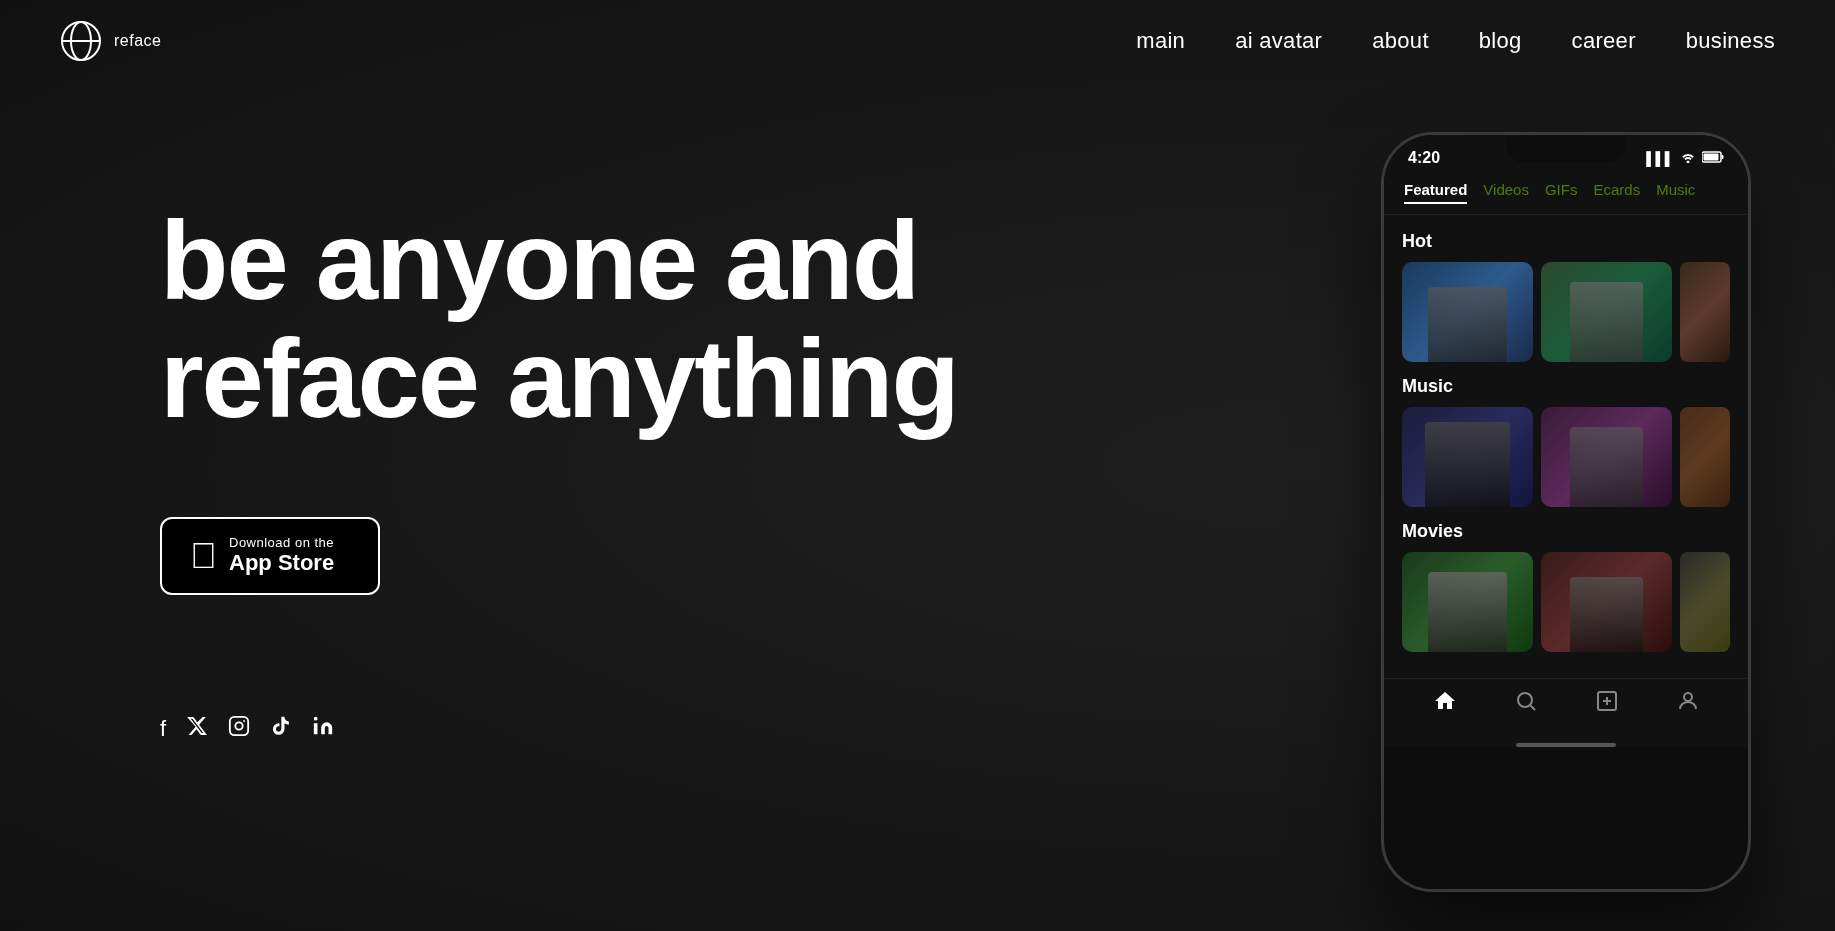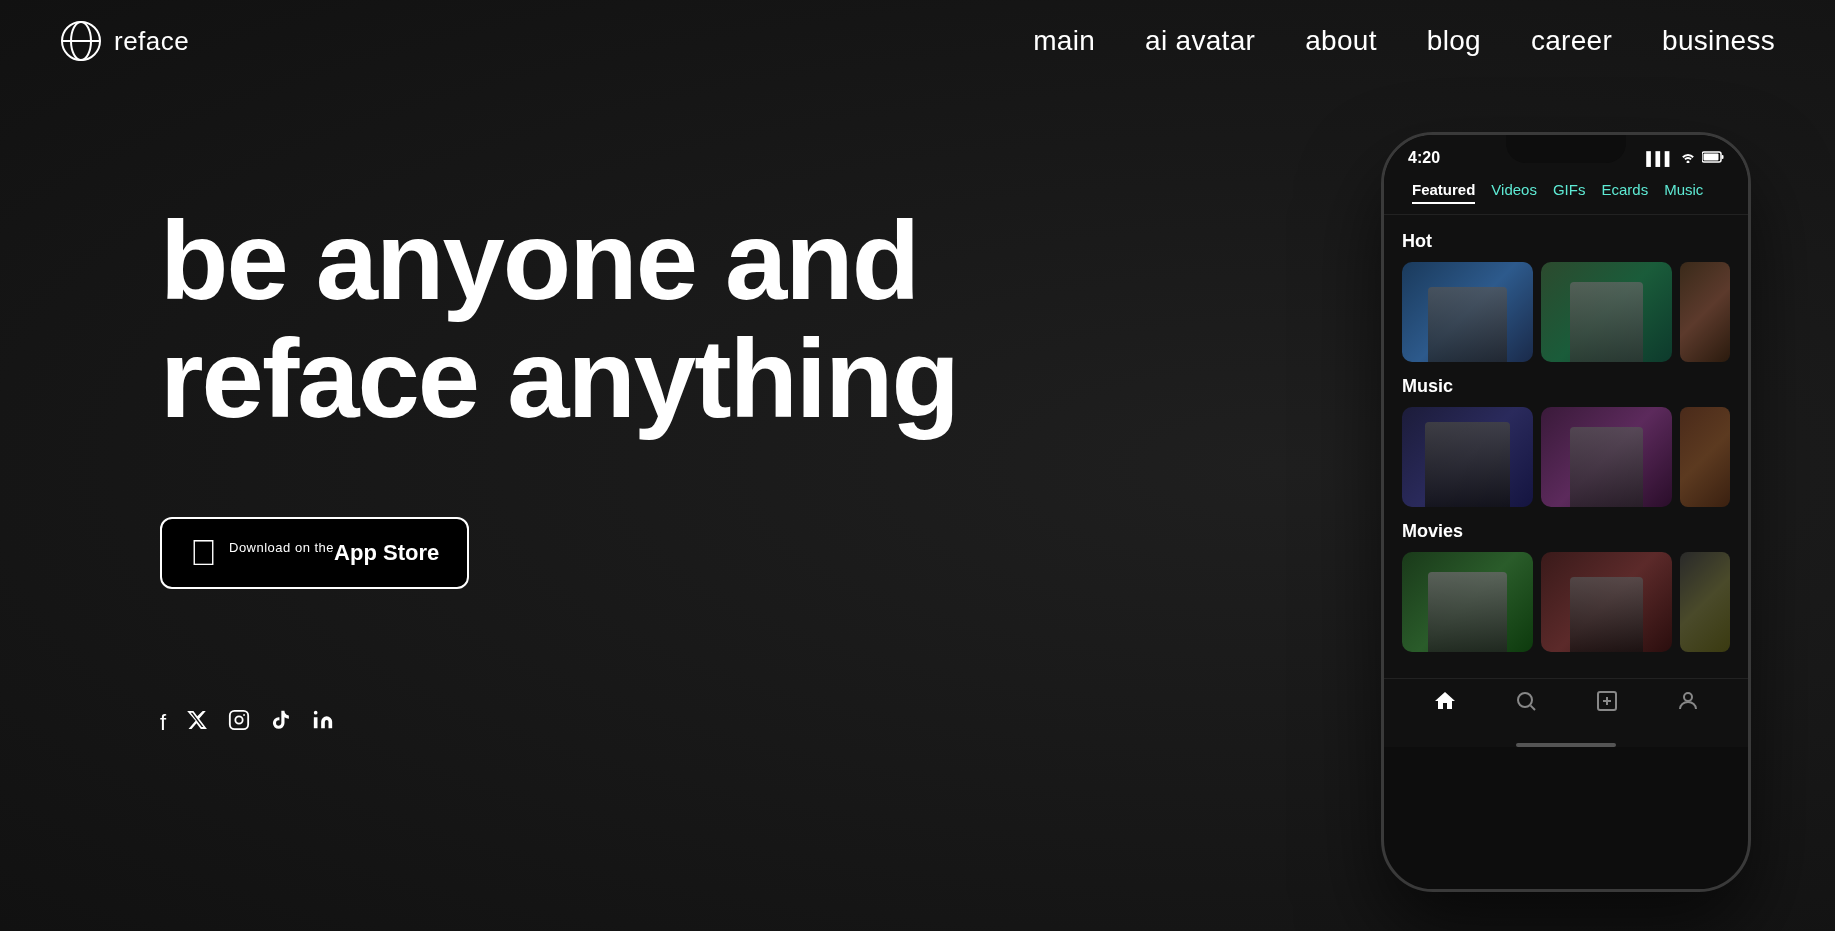--- a/index.html
+++ b/index.html
@@ -25,34 +25,34 @@
     .logo-wrap {
       display: flex;
       align-items: center;
       gap: 12px;
     }
     .logo-icon {
       width: 42px;
       height: 42px;
     }
     .logo-text {
-      font-size: 26px;
+      font-size: 16px;
       font-weight: 500;
       letter-spacing: 0.5px;
     }
     .nav-links {
       display: flex;
       gap: 50px;
       align-items: center;
       list-style: none;
     }
     .nav-links li a {
       color: #ffffff;
       text-decoration: none;
-      font-size: 28px;
+      font-size: 22px;
       font-weight: 400;
       letter-spacing: 0.3px;
     }
 
     
     .hero {
       display: flex;
       align-items: flex-start;
       justify-content: space-between;
       padding: 40px 60px 60px 160px;
@@ -90,21 +90,21 @@
       text-decoration: none;
       color: #ffffff;
       min-width: 220px;
     }
     .store-btn-icon {
       font-size: 36px;
       line-height: 1;
     }
     .store-btn-text {
       display: flex;
-      flex-direction: row;
+      flex-direction: column;
     }
     .store-btn-small {
       font-size: 13px;
       font-weight: 400;
       letter-spacing: 0.5px;
     }
     .store-btn-big {
       font-size: 22px;
       font-weight: 600;
       line-height: 1.2;
@@ -181,26 +181,26 @@
       display: flex;
       gap: 6px;
       align-items: center;
       font-size: 13px;
     }
 
     
     .phone-tabs {
       display: flex;
       gap: 16px;
-      padding: 8px 28px 10px;
+      padding: 8px 20px 10px;
       border-bottom: 1px solid #222;
     }
     .phone-tab {
       font-size: 15px;
-      color: #5eead4;
+      color: #4d7c0f;
       cursor: pointer;
       padding-bottom: 4px;
     }
     .phone-tab.active {
       color: #ffffff;
       border-bottom: 2px solid #ffffff;
       font-weight: 600;
     }
 
     

